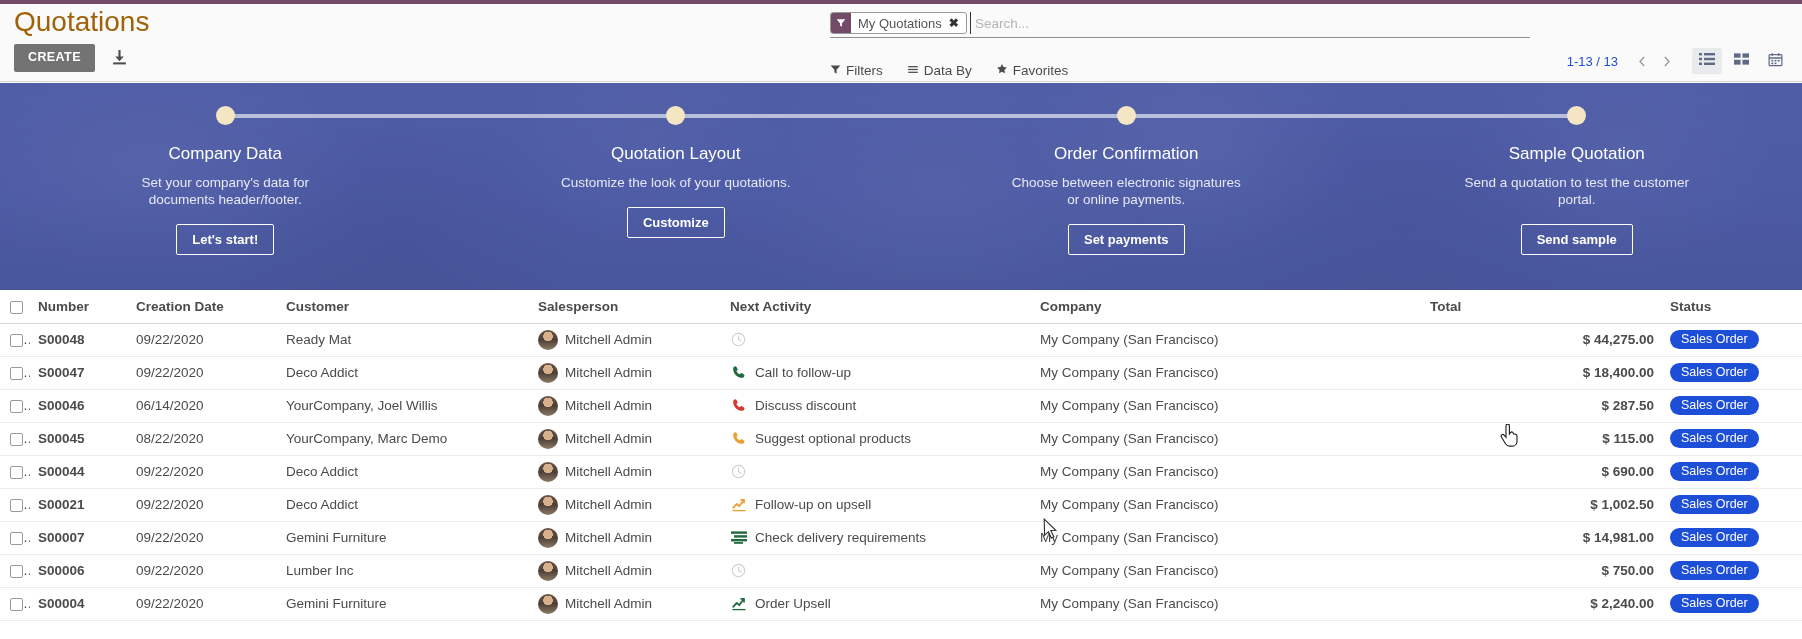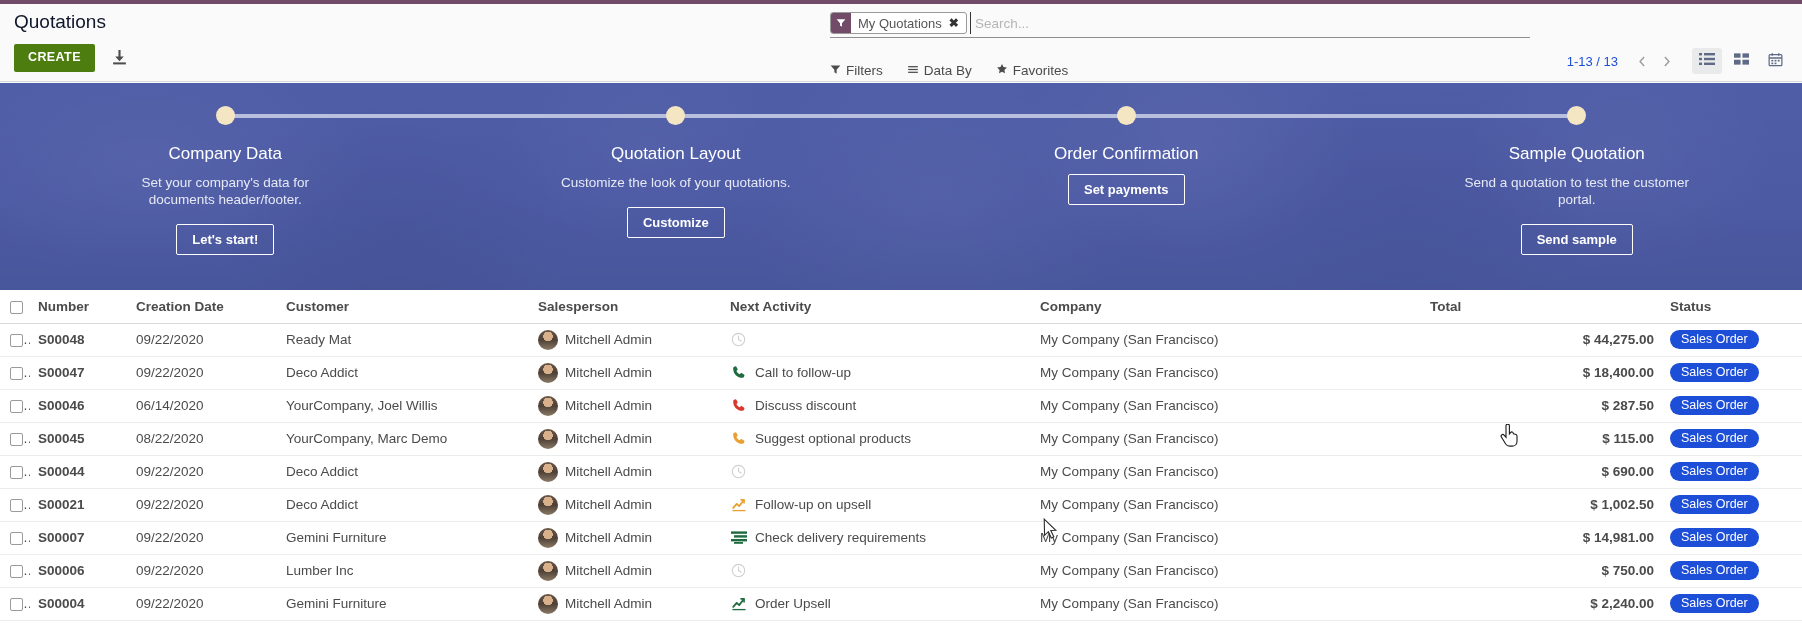--- a/index.html
+++ b/index.html
@@ -32,34 +32,34 @@
     width: 1802px; height: 78px;
     background: #fafafa;
     border-bottom: 1px solid #d8d8d8;
   }
 
   .cp-left {
     position: absolute; left: 14px; top: 4px;
     width: 500px;
   }
   .breadcrumb-title {
-    font-size: 19px;
-    color: #0f172a;
+    font-size: 28px;
+    color: #a16207;
     font-weight: 400;
     line-height: 28px;
     white-space: nowrap;
   }
   .cp-buttons {
     margin-top: 8px;
     display: flex;
     align-items: center;
     gap: 14px;
   }
   .btn-create {
-    background: #4d7c0f;
+    background: #737373;
     color: #ffffff;
     border: none;
     border-radius: 2px;
     font-size: 12.5px;
     font-weight: bold;
     letter-spacing: 0.4px;
     padding: 7px 14px 8px 14px;
     cursor: pointer;
     font-family: "Liberation Sans", sans-serif;
     line-height: 1;
@@ -505,20 +505,21 @@
         <div class="step-dot"></div>
         <div class="step-title">Quotation Layout</div>
         <div class="step-desc">Customize the look of your quotations.</div>
         <button class="step-btn">Customize</button>
       </div>
 
       <div class="step">
         <div class="step-line"></div>
         <div class="step-dot"></div>
         <div class="step-title">Order Confirmation</div>
+        <div class="step-desc">Choose between electronic signatures or online payments.</div>
         <button class="step-btn">Set payments</button>
       </div>
 
       <div class="step">
         <div class="step-line last"></div>
         <div class="step-dot"></div>
         <div class="step-title">Sample Quotation</div>
         <div class="step-desc">Send a quotation to test the customer portal.</div>
         <button class="step-btn">Send sample</button>
       </div>

